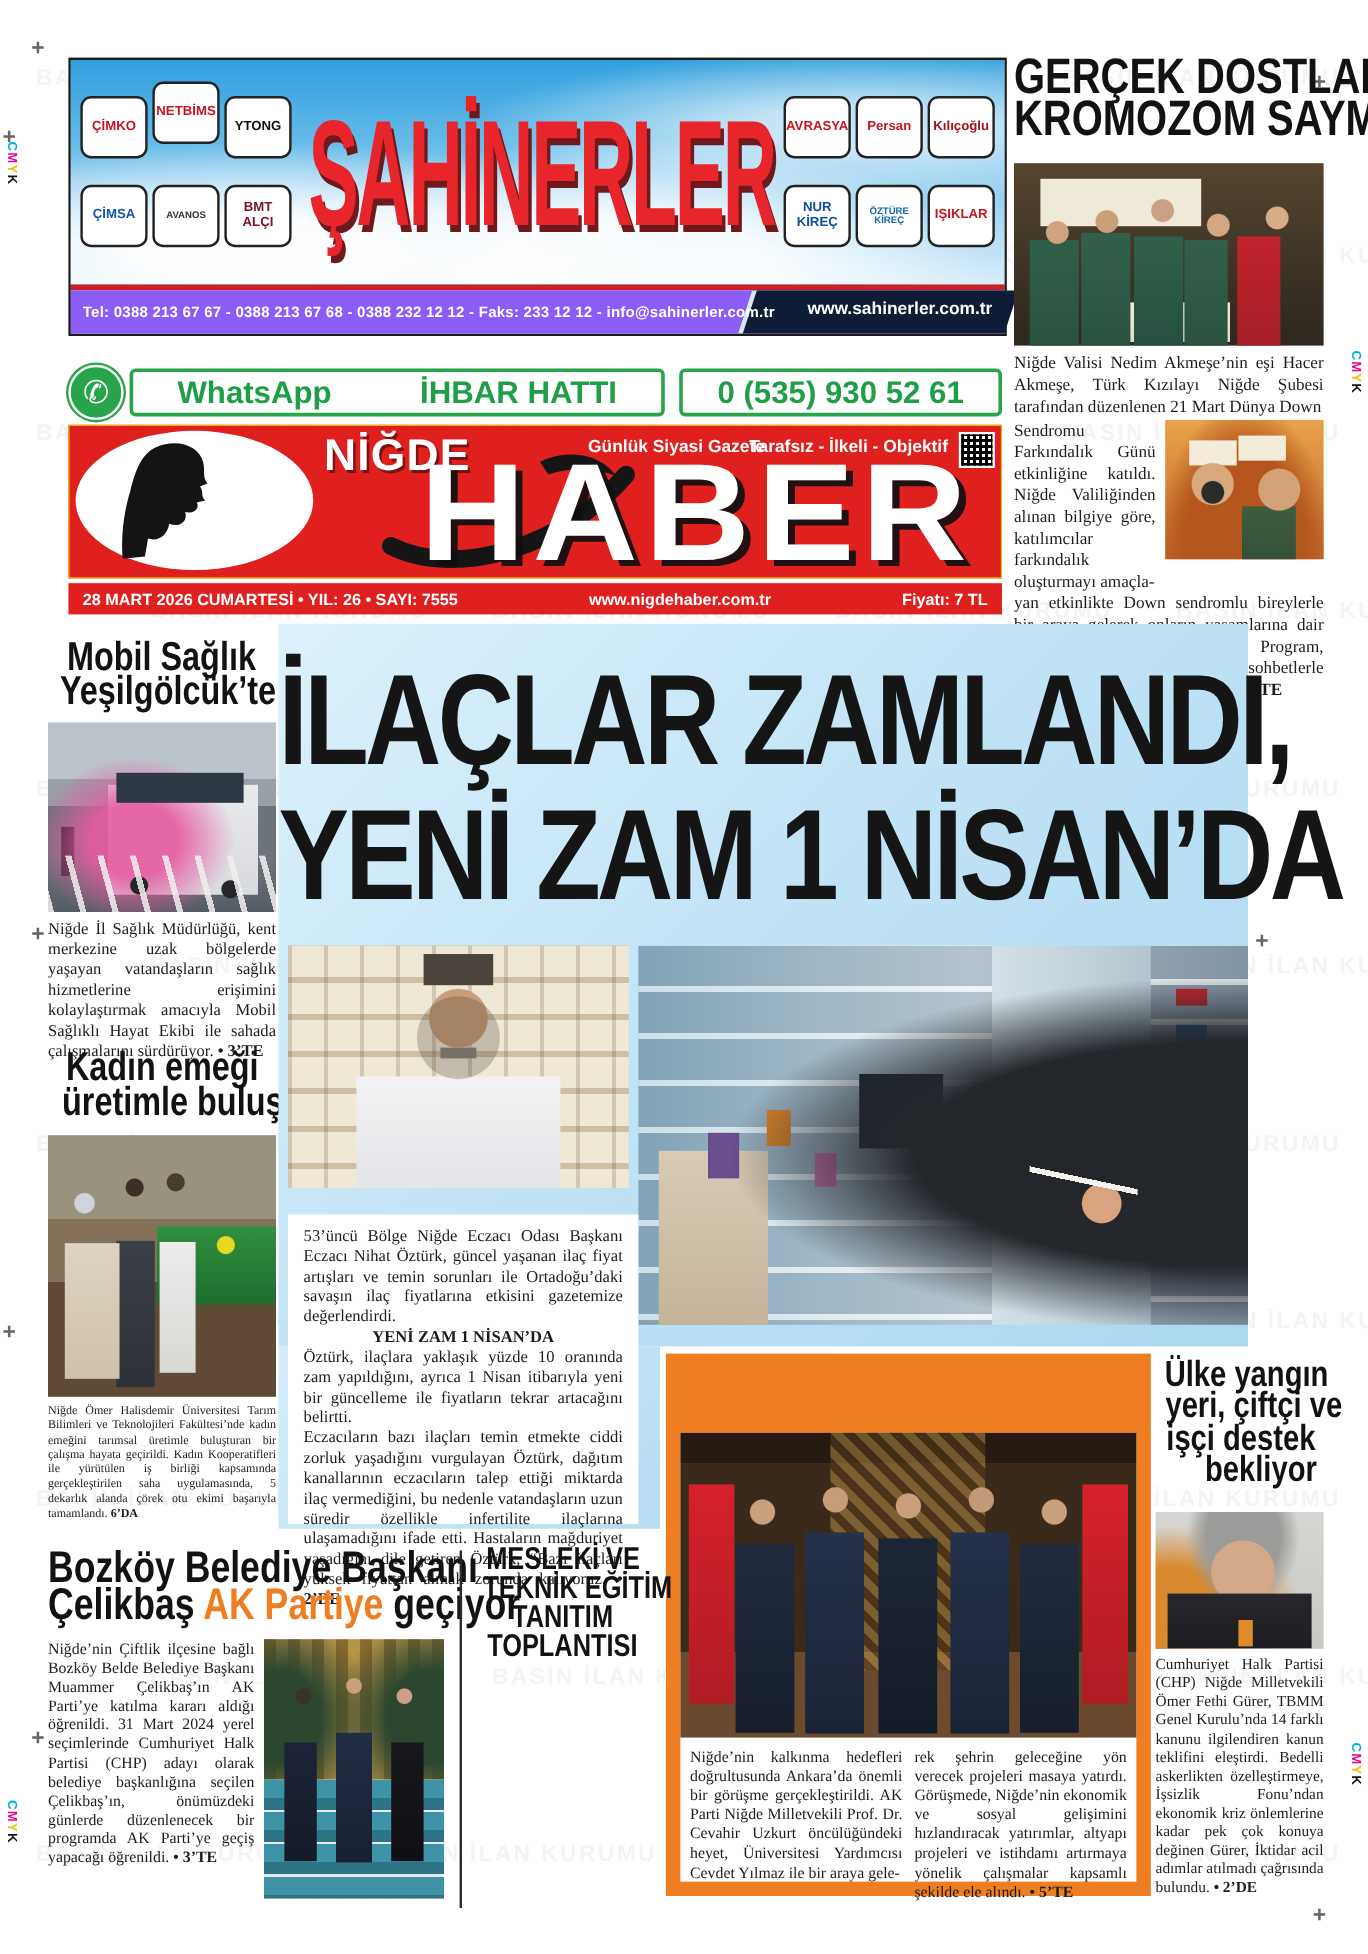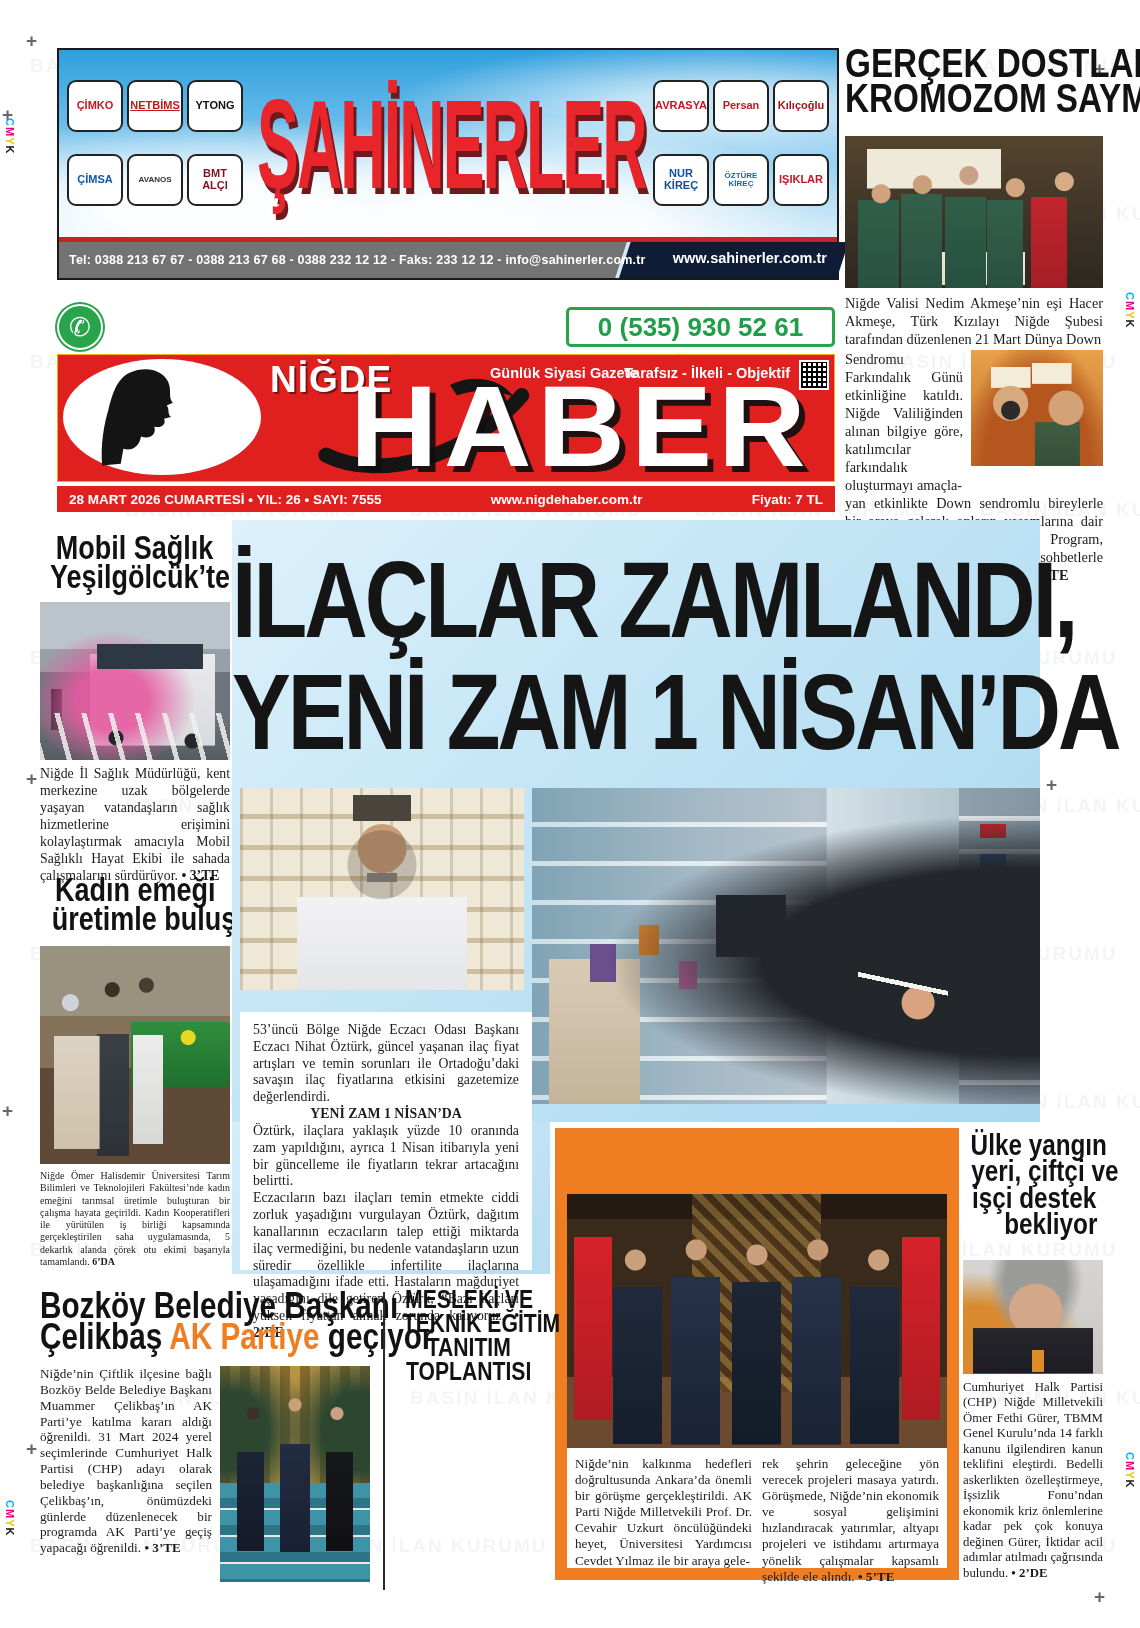--- a/index.html
+++ b/index.html
@@ -26,21 +26,21 @@
       radial-gradient(ellipse at 60% 95%, rgba(255,255,255,.9) 0 18%, transparent 45%),
       radial-gradient(ellipse at 85% 30%, rgba(255,255,255,.65) 0 10%, transparent 35%),
       linear-gradient(180deg,#2f9fdd 0%,#62b9e9 35%,#a8d8f2 70%,#d8edf9 100%);}
   .lgbox{position:absolute;width:56px;height:52px;background:#fff;border:2px solid #222;
          border-radius:9px;display:flex;align-items:center;justify-content:center;text-align:center;
          font-weight:bold;font-size:11px;line-height:1.05;padding:1px;box-sizing:border-box;}
   #brand{left:188px;top:22px;width:402px;text-align:center;font-weight:900;font-size:66px;
          color:#e8252b;text-shadow:3px 3px 0 #70191c;transform:scale(.95,1.9);
          transform-origin:50% 0;letter-spacing:-2px;white-space:nowrap;font-family:"Liberation Sans",sans-serif;}
   #bredline{left:0;right:0;bottom:36px;height:5px;background:#c4232a;}
-  #btel{left:0;right:0;bottom:0;height:36px;background:#737373;color:#fff;display:flex;align-items:center;}
+  #btel{left:0;right:0;bottom:0;height:36px;background:#8b5cf6;color:#fff;display:flex;align-items:center;}
   #bteltext{padding-left:10px;font-weight:bold;font-size:12.5px;letter-spacing:.2px;}
   #btelright{position:absolute;right:0;top:0;width:218px;height:36px;background:#0e1c36;
              border-left:4px solid #d8e6f2;transform:skewX(-18deg);transform-origin:100% 100%;}
   #bwebsite{position:absolute;right:10px;top:8px;font-weight:bold;font-size:14.5px;color:#fff;}
   
   .wagreen{color:#1e9e46;}
   #wacircle{left:57px;top:304px;width:46px;height:46px;border-radius:50%;background:#28a44b;
             color:#fff;display:flex;align-items:center;justify-content:center;font-size:26px;border:2px solid #fff;box-shadow:0 0 0 2px #28a44b;box-sizing:border-box;}
   .wabox{position:absolute;top:307px;height:40px;border:3px solid #28a44b;border-radius:5px;
          display:flex;align-items:center;justify-content:space-around;font-weight:bold;font-size:26px;box-sizing:border-box;}
@@ -140,21 +140,21 @@
   <span class="crop" style="left:1094px;top:1586px;">+</span>
 
   <div class="cmyk" style="left:4px;top:118px;"><span class="c">C</span><span class="m">M</span><span class="y">Y</span><span class="k">K</span></div>
   <div class="cmyk" style="left:1124px;top:292px;"><span class="c">C</span><span class="m">M</span><span class="y">Y</span><span class="k">K</span></div>
   <div class="cmyk" style="left:1124px;top:1452px;"><span class="c">C</span><span class="m">M</span><span class="y">Y</span><span class="k">K</span></div>
   <div class="cmyk" style="left:4px;top:1500px;"><span class="c">C</span><span class="m">M</span><span class="y">Y</span><span class="k">K</span></div>
 
   <div id="banner" class="a">
     <div id="bsky" class="a">
       <div class="lgbox" style="left:8px;top:30px;color:#c41620;">ÇİMKO</div>
-      <div class="lgbox" style="left:68px;top:30px;color:#c41620;text-decoration:underline;">NETBİMS</div>
+      <div class="lgbox" style="left:68px;top:18px;color:#c41620;">NETBİMS</div>
       <div class="lgbox" style="left:128px;top:30px;color:#111;font-size:11px;">YTONG</div>
       <div class="lgbox" style="left:8px;top:104px;color:#1358a8;">ÇİMSA</div>
       <div class="lgbox" style="left:68px;top:104px;color:#333;font-size:8px;">AVANOS</div>
       <div class="lgbox" style="left:128px;top:104px;color:#7a1420;">BMT ALÇI</div>
       <div id="brand" class="a">ŞAHİNERLER</div>
       <div class="lgbox" style="left:594px;top:30px;color:#c41620;">AVRASYA</div>
       <div class="lgbox" style="left:654px;top:30px;color:#c41620;font-size:11px;">Persan</div>
       <div class="lgbox" style="left:714px;top:30px;color:#a01318;">Kılıçoğlu</div>
       <div class="lgbox" style="left:594px;top:104px;color:#0e4e9e;">NUR KİREÇ</div>
       <div class="lgbox" style="left:654px;top:104px;color:#1166b0;font-size:8px;">ÖZTÜRE KİREÇ</div>
@@ -200,20 +200,24 @@
           linear-gradient(#f2ecd9,#f2ecd9) 66% 14%/30% 18% no-repeat,
           linear-gradient(180deg,#3f5d3f,#34503a) 74% 100%/34% 38% no-repeat,
           radial-gradient(ellipse at 50% 100%, #b4561e 0 55%, transparent 80%),
           linear-gradient(180deg,#e8a24a,#c06a28);"></span>
     </div>
     <span>yan etkinlikte Down sendromlu bireylerle bir araya gelerek onların yaşamlarına dair deneyimlerini paylaştı. Program, gönüllülerin desteği ve samimi sohbetlerle anlamlı bir buluşmaya dönüştü.</span>
     <span class="pref">• 5’TE</span>
   </div>
 
   <div id="wacircle" class="a">✆</div>
+  <div class="wabox" style="left:108px;width:446px;">
+    <span class="wagreen">WhatsApp</span>
+    <span class="wagreen">İHBAR HATTI</span>
+  </div>
   <div class="wabox" style="left:566px;width:269px;justify-content:center;">
     <span class="wagreen">0 (535) 930 52 61</span>
   </div>
 
   <div id="mast" class="a">
     <div id="mastoval" class="a">
       <svg viewBox="0 0 120 120" style="width:120px;height:106px;margin:5px 0 0 26px;">
         <path d="M38 10 C58 1 79 8 83 24 C85 32 82 38 87 44 L80 47 C84 52 80 56 85 60 L77 62 C80 68 74 73 66 71 C69 80 60 86 51 82 C49 93 41 99 31 96 L28 113 L7 115 C5 92 9 68 14 52 C18 36 23 17 38 10 Z" fill="#141414"></path>
         <ellipse cx="68" cy="57" rx="10" ry="4.5" fill="#141414"></ellipse>
       </svg>

